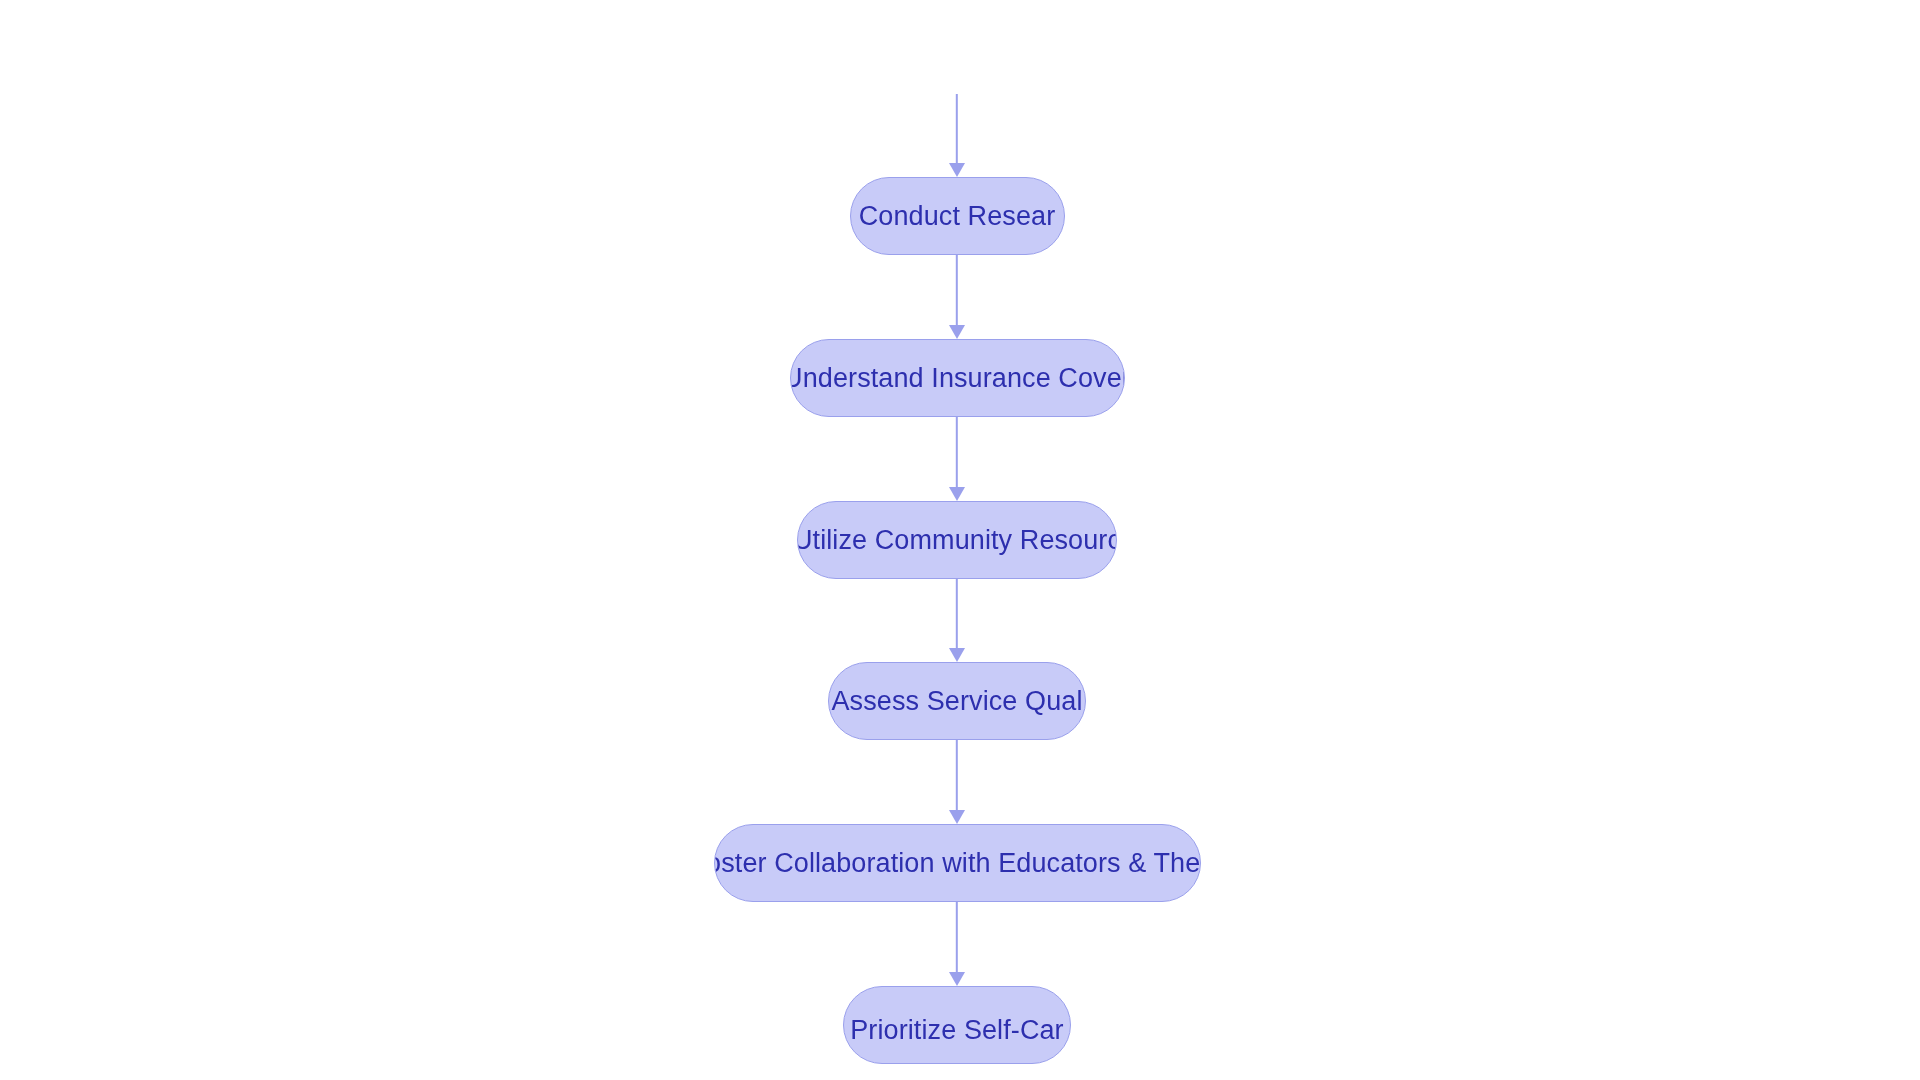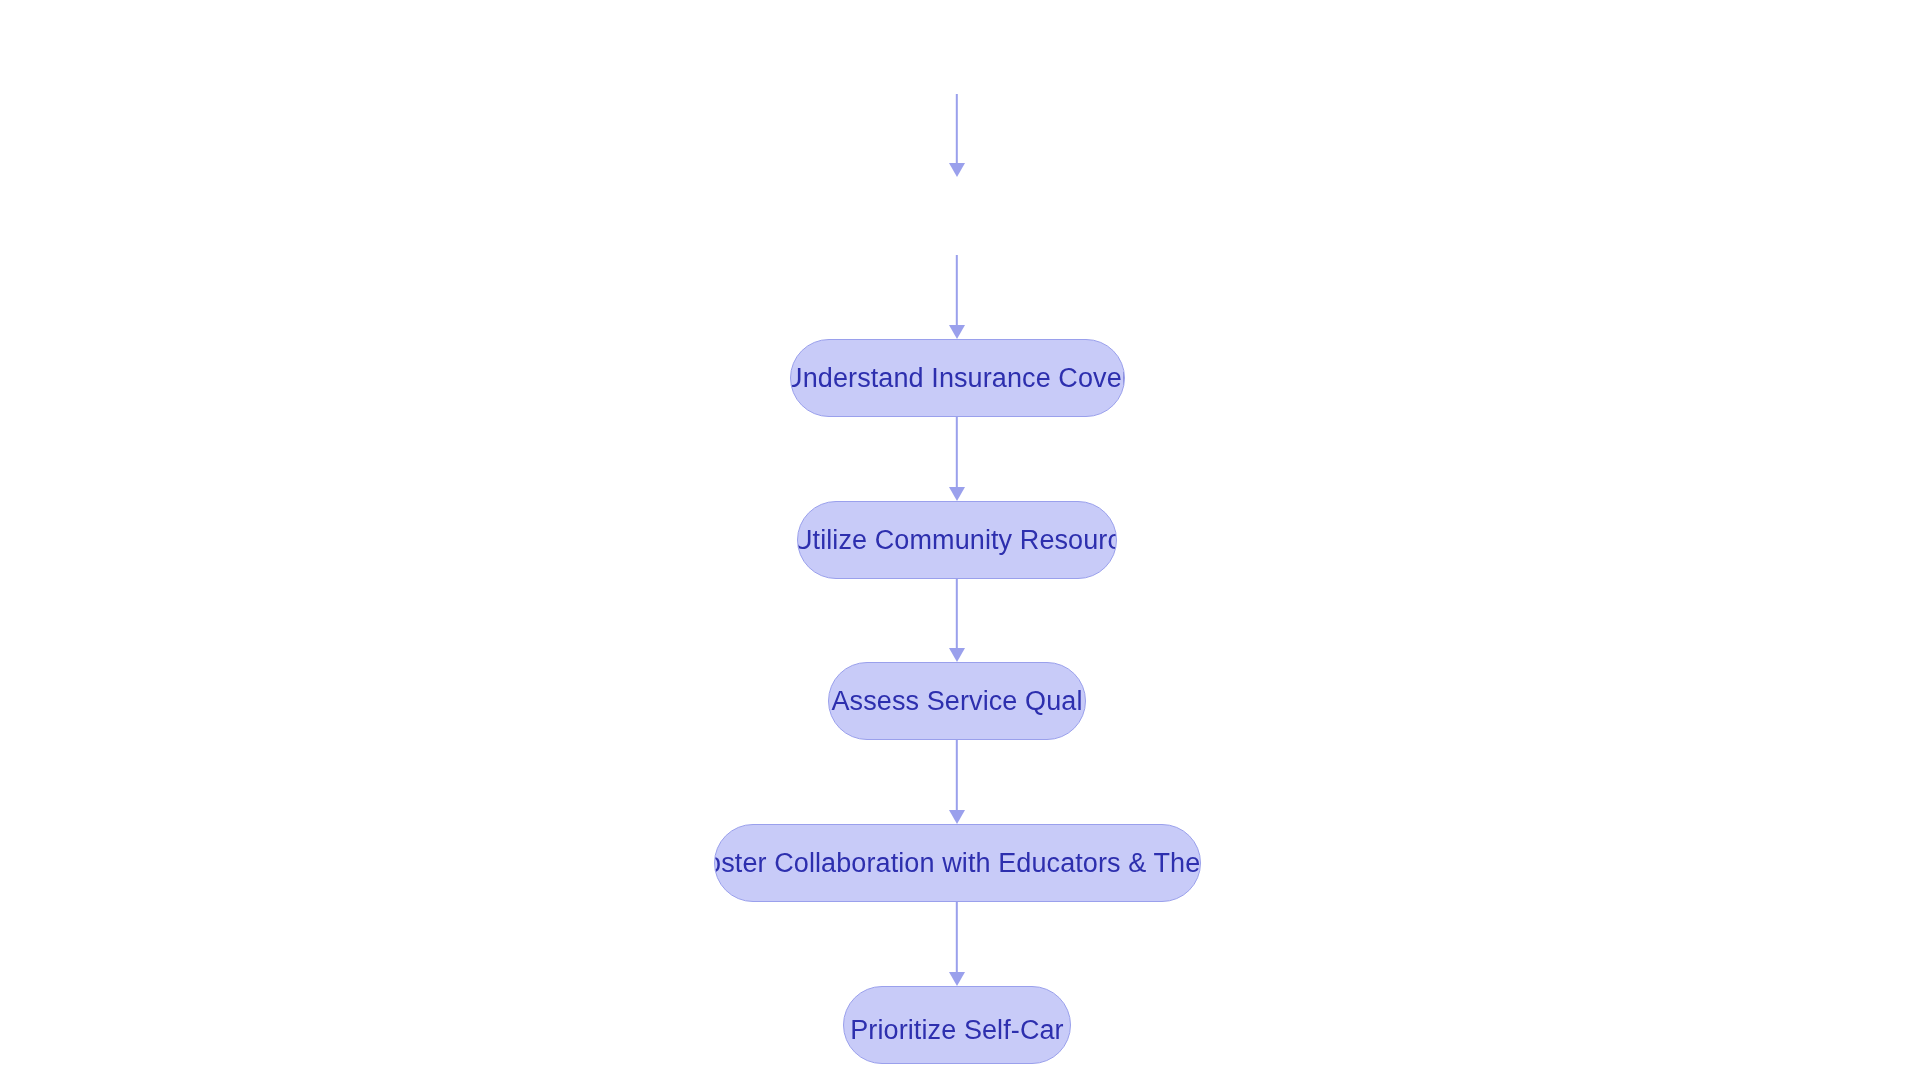--- a/index.html
+++ b/index.html
@@ -94,20 +94,23 @@
   </div>
   <div class="flow-edge" id="edge-5" style="left: 945px; top: 740px; width: 24px; height: 84px;">
     <div class="flow-edge-line" style="height: 72px; background: rgb(154, 160, 236);"></div>
     <div class="flow-edge-arrow" style="border-top-color: rgb(154, 160, 236);"></div>
   </div>
   <div class="flow-edge" id="edge-6" style="left: 945px; top: 902px; width: 24px; height: 84px;">
     <div class="flow-edge-line" style="height: 72px; background: rgb(154, 160, 236);"></div>
     <div class="flow-edge-arrow" style="border-top-color: rgb(154, 160, 236);"></div>
   </div>
 
+  <div class="flow-node" id="node-2" style="left: 849.5px; top: 177px; width: 215px; height: 78px; background: rgb(200, 203, 248); border-color: rgb(154, 160, 236);">
+    <span class="flow-node-label" style="color: rgb(45, 47, 174);">Conduct Resear</span>
+  </div>
   <div class="flow-node" id="node-3" style="left: 789.5px; top: 339px; width: 335px; height: 78px; background: rgb(200, 203, 248); border-color: rgb(154, 160, 236);">
     <span class="flow-node-label" style="color: rgb(45, 47, 174);">Understand Insurance Cover</span>
   </div>
   <div class="flow-node" id="node-5" style="left: 828px; top: 662px; width: 258px; height: 78px; background: rgb(200, 203, 248); border-color: rgb(154, 160, 236);">
     <span class="flow-node-label" style="color: rgb(45, 47, 174);">Assess Service Qual</span>
   </div>
   <div class="flow-node" id="node-4" style="left: 797px; top: 501px; width: 320px; height: 78px; background: rgb(200, 203, 248); border-color: rgb(154, 160, 236);">
     <span class="flow-node-label" style="color: rgb(45, 47, 174);">Utilize Community Resourc</span>
   </div>
   <div class="flow-node" id="node-6" style="left: 713.5px; top: 824px; width: 487px; height: 78px; background: rgb(200, 203, 248); border-color: rgb(154, 160, 236);">

